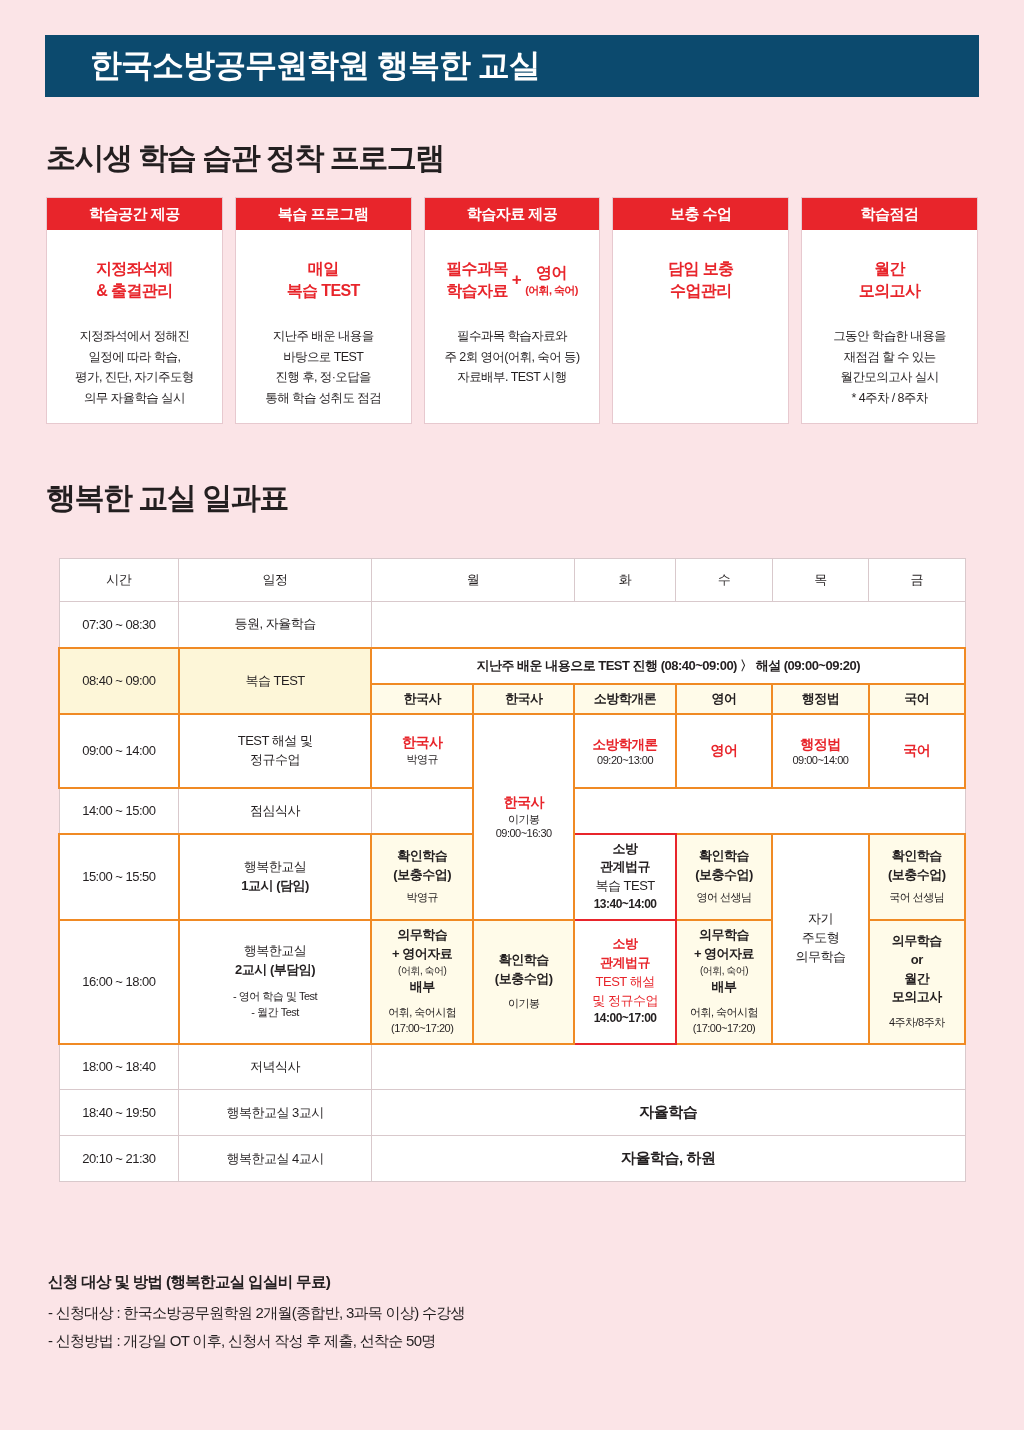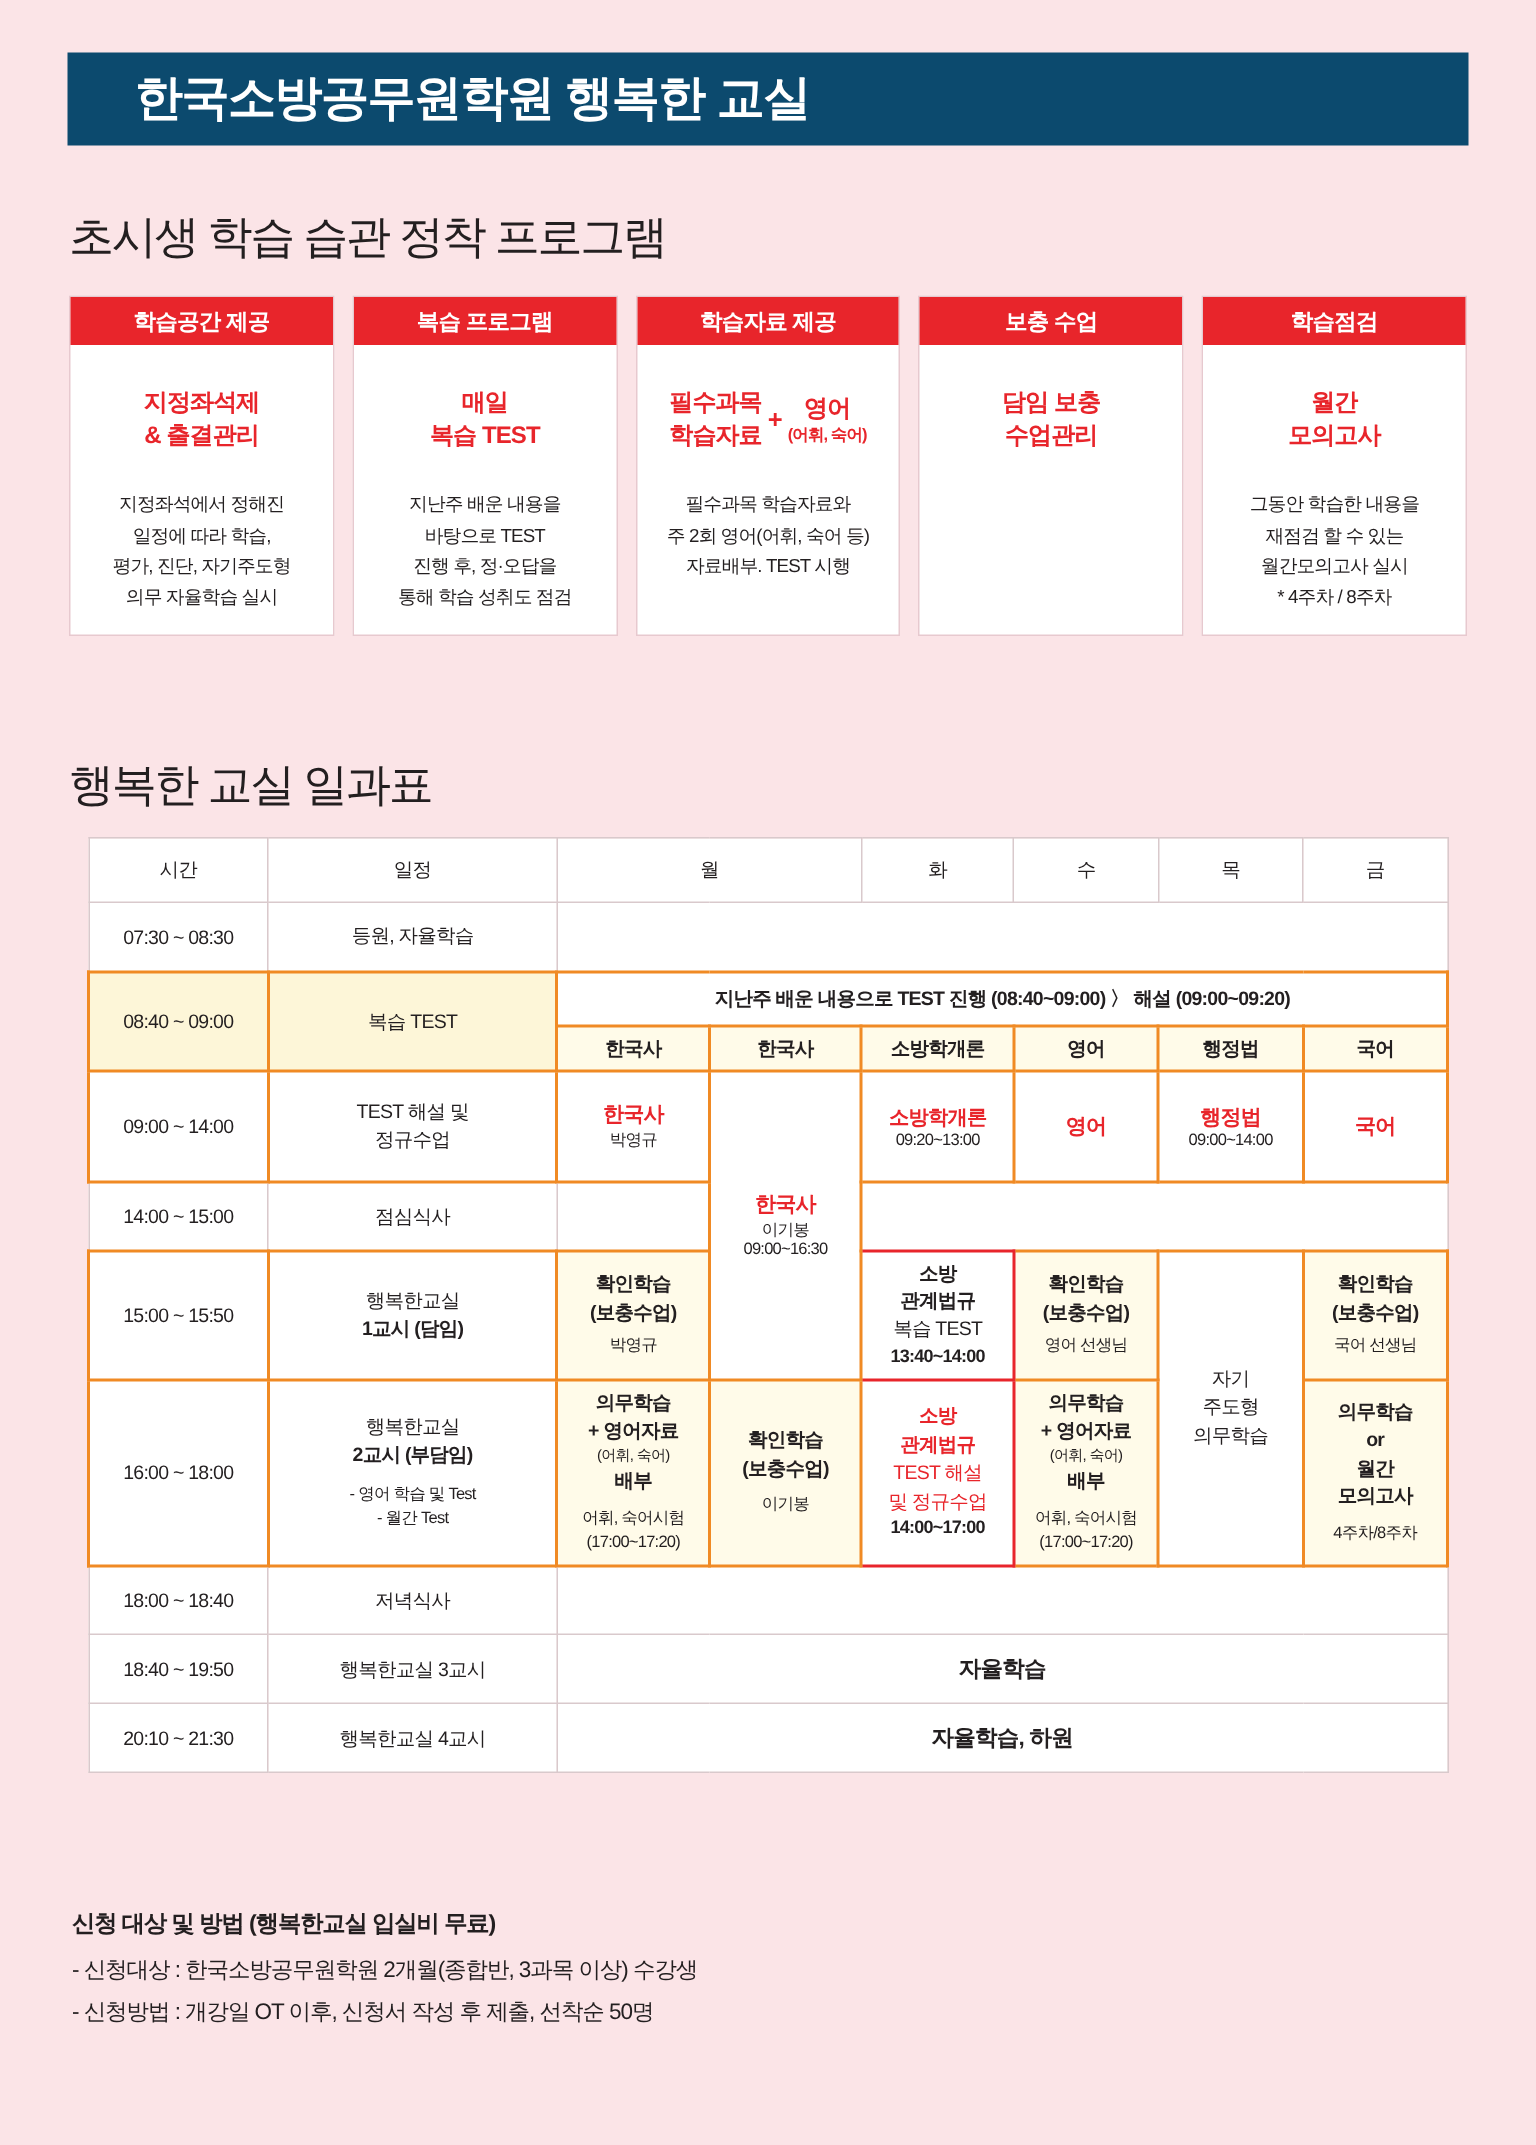--- a/index.html
+++ b/index.html
@@ -18,24 +18,24 @@
     position:absolute;left:45px;top:35px;width:934px;height:62px;
     background:#0c4a6e;
     display:flex;align-items:center;
   }
   .title-bar .t{
     color:#ffffff;font-size:32px;font-weight:bold;letter-spacing:-1px;
     margin-left:45px;
   }
 
   .sec-title{
-    position:absolute;font-size:30px;font-weight:normal;letter-spacing:-1.5px;color:#231f20;
+    position:absolute;font-size:30px;font-weight:bold;letter-spacing:-1.5px;color:#231f20;
   }
   #prog-title{left:46px;top:138px;}
-  #sched-title{left:46px;top:503px;}
+  #sched-title{left:46px;top:478px;}
 
   
   .cards{
     position:absolute;left:46px;top:197px;width:932px;
     display:flex;gap:12px;
   }
   .card{
     width:176px;background:#ffffff;border:1px solid #e7c9cf;
     display:flex;flex-direction:column;align-items:center;
     padding-bottom:14px;

